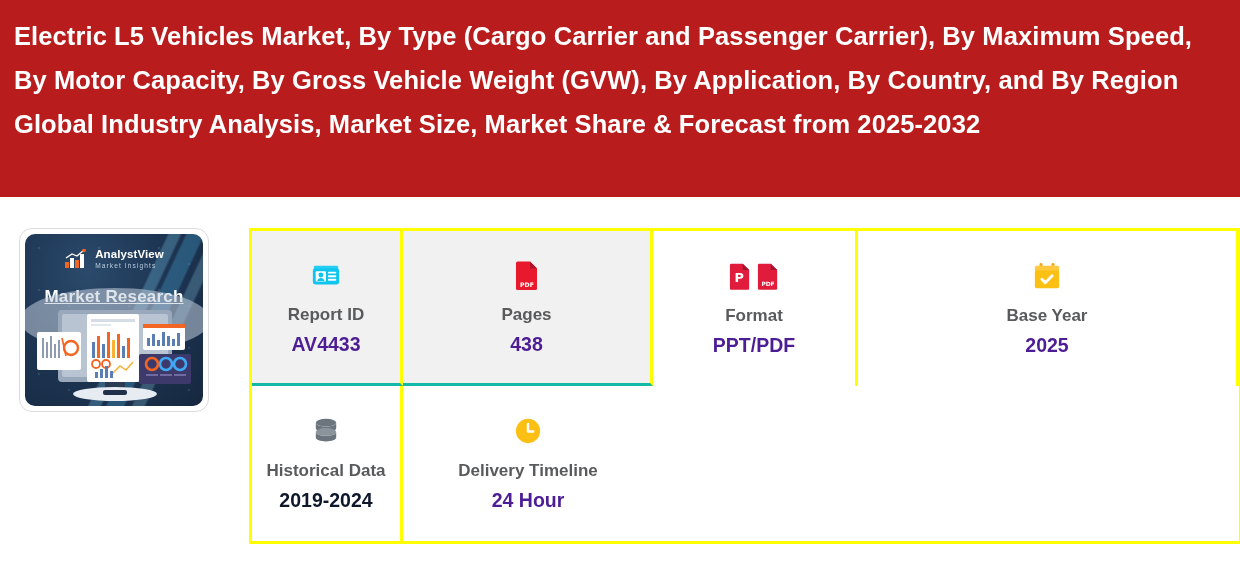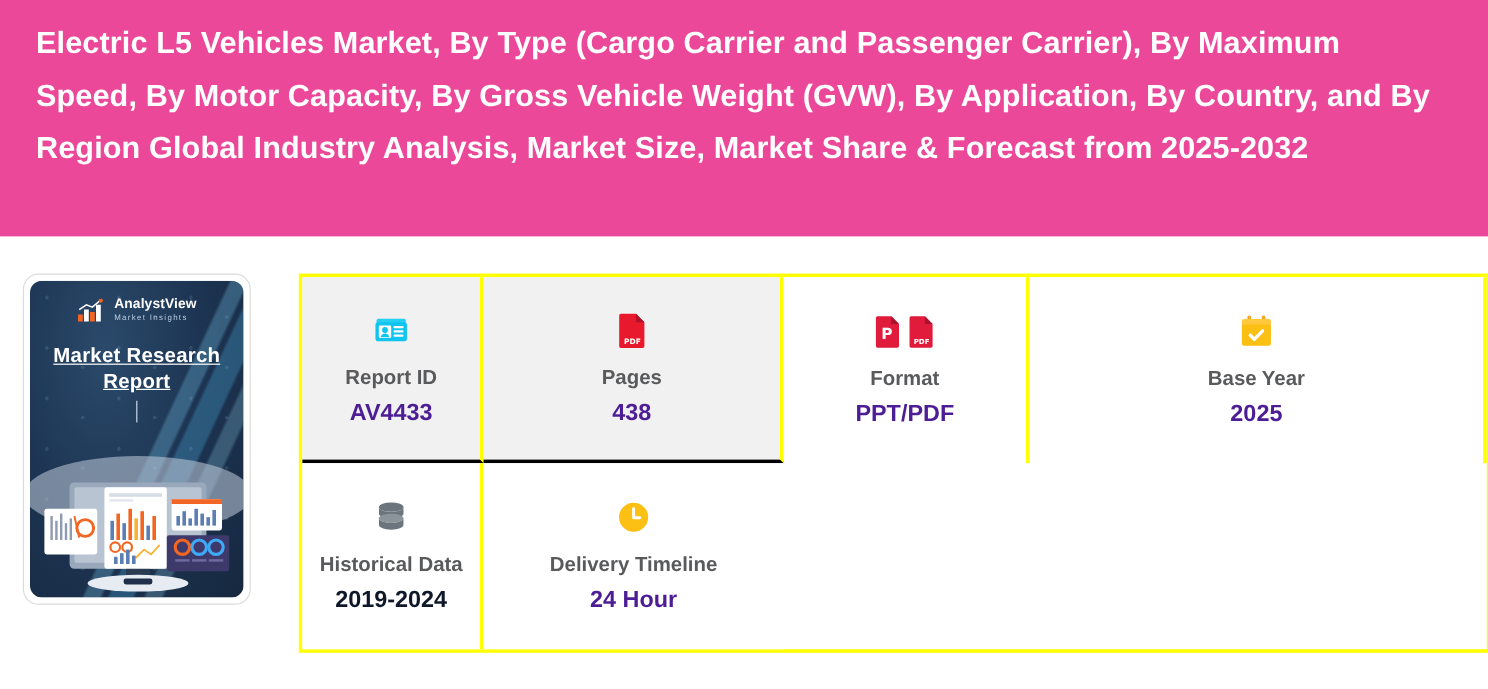--- a/index.html
+++ b/index.html
@@ -7,42 +7,42 @@
     width: 1240px; height: 574px;
     background: #ffffff;
     font-family: "Liberation Sans", sans-serif;
     overflow: hidden;
   }
 
   
   .header {
     width: 1240px;
     height: 197px;
-    background: #ec4899;
-    padding: 14px 40px 0 30px;
+    background: #b91c1c;
+    padding: 14px 40px 0 14px;
   }
   .header-title {
     color: #ffffff;
     font-size: 25.5px;
     font-weight: 700;
     line-height: 44px;
     letter-spacing: 0.1px;
   }
 
   
   .body-wrap {
     display: flex;
     align-items: flex-start;
     padding: 31px 0 0 0;
   }
 
   
   .cover {
     width: 190px;
-    height: 276px;
+    height: 184px;
     margin-left: 19px;
     border: 1px solid #dcdcdc;
     border-radius: 13px;
     background: #ffffff;
     padding: 5px;
     flex: none;
   }
   .cover-inner {
     width: 100%; height: 100%;
     border-radius: 10px;
@@ -92,21 +92,21 @@
     margin-left: 40px;
     width: 993px;
     border: 3px solid #ffff00;
     display: grid;
     grid-template-columns: 151px 250px 205px 381px;
     grid-template-rows: 155px 155px;
     flex: none;
   }
   .cell {
     border-right: 3px solid #ffff00;
-    border-bottom: 3px solid #000000;
+    border-bottom: 3px solid #14b8a6;
     display: flex;
     flex-direction: column;
     align-items: center;
     justify-content: center;
     text-align: center;
     padding: 4px 8px;
   }
   .cell.r1 { background: #f1f1f1; }
   .cell.r2 { background: #ffffff; border-bottom: none; }
   .cell.lastcol { border-right: none; }

